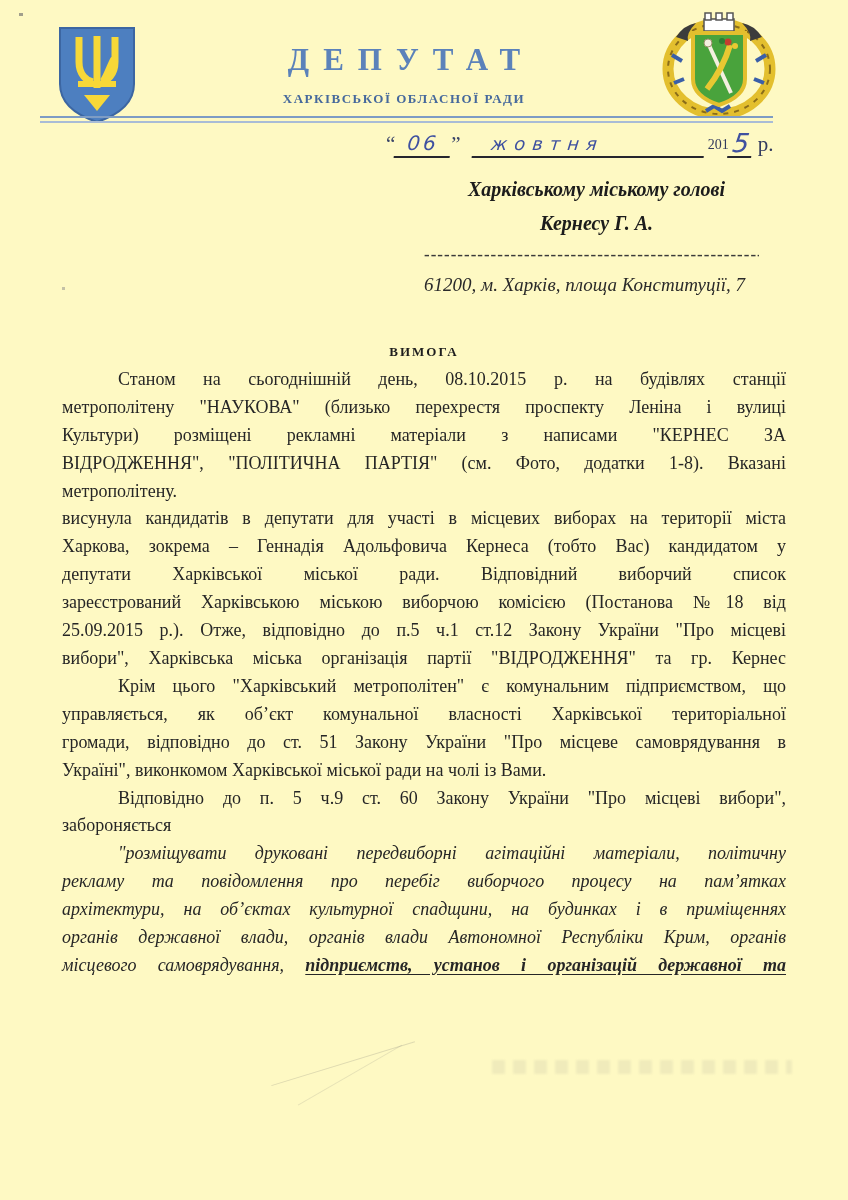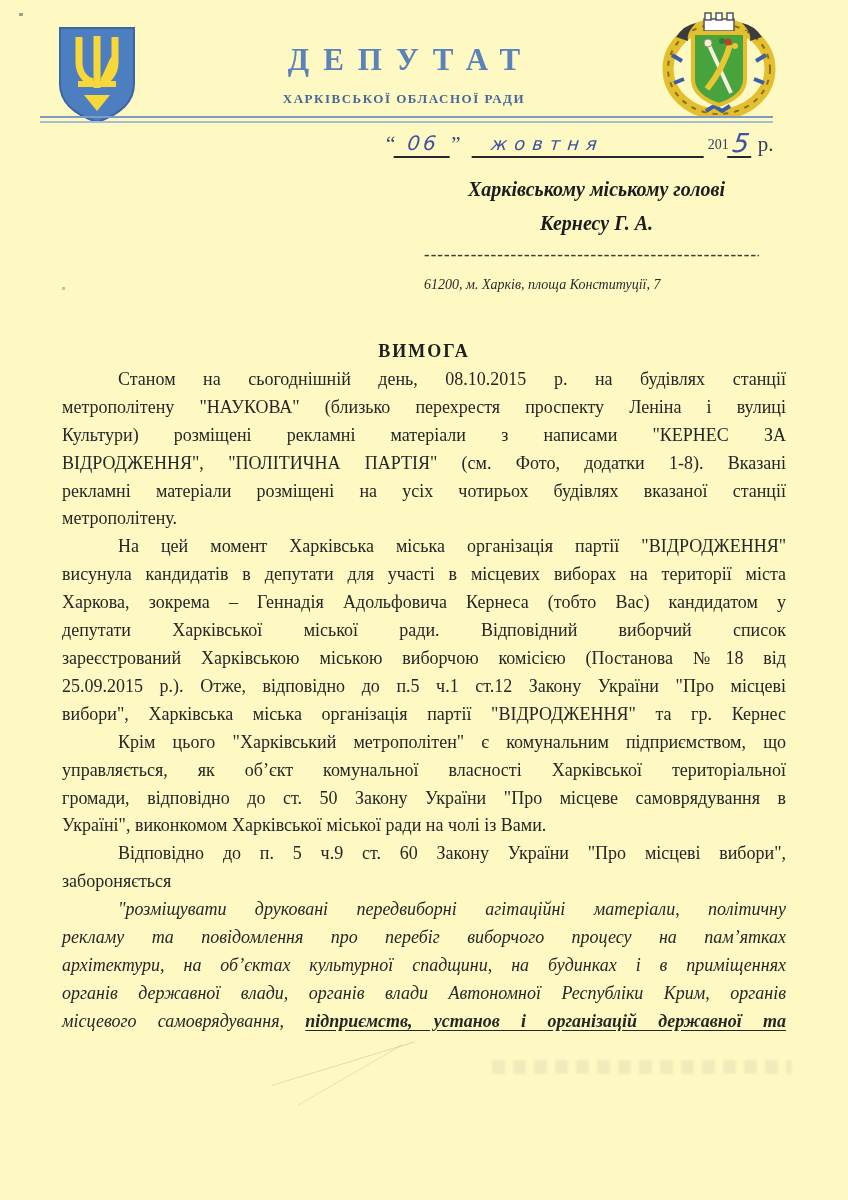--- a/index.html
+++ b/index.html
@@ -46,28 +46,28 @@
     font-size:26px;line-height:26px;transform:skewX(-8deg);
   }
   .d-suffix{font-size:21px;line-height:27px;margin-left:5px;}
   
   .recipient{position:absolute;left:424px;top:172px;width:345px;color:#1c1c1c;}
   .rec-name{font-size:20px;font-weight:bold;font-style:italic;line-height:34px;text-align:center;}
   .rec-dashes{
     width:335px;overflow:hidden;white-space:nowrap;font-size:17px;font-weight:bold;
     color:#3a3a3a;line-height:30px;letter-spacing:1px;
   }
-  .rec-addr{font-size:14px;font-style:italic;line-height:30px;color:#2a2a2a;}
+  .rec-addr{font-size:19px;font-style:italic;line-height:30px;color:#2a2a2a;}
   
   .docbody{
     position:absolute;left:62px;top:338px;width:724px;
     font-size:18px;color:#262626;
   }
   .doc-title{
-    font-weight:bold;text-align:center;letter-spacing:2px;font-size:18px;
+    font-weight:bold;text-align:center;letter-spacing:2px;font-size:13px;
     line-height:27.9px;color:#1e1e1e;
   }
   .line{
     text-align:justify;text-align-last:justify;line-height:27.9px;
     white-space:nowrap;
   }
   .line.last{text-align-last:left;}
   .indent{padding-left:56px;}
   .it{font-style:italic;}
   .bu{font-weight:bold;text-decoration:underline;text-underline-offset:3px;}
@@ -167,34 +167,32 @@
     <div class="rec-addr">61200, м. Харків, площа Конституції, 7</div>
   </div>
 
   <div class="docbody">
     <div class="doc-title">ВИМОГА</div>
 
     <div class="line indent">Станом на сьогоднішній день, 08.10.2015 р. на будівлях станції</div>
     <div class="line">метрополітену "НАУКОВА" (близько перехрестя проспекту Леніна і вулиці</div>
     <div class="line">Культури) розміщені рекламні матеріали з написами "КЕРНЕС ЗА</div>
     <div class="line">ВІДРОДЖЕННЯ", "ПОЛІТИЧНА ПАРТІЯ" (см. Фото, додатки 1-8). Вказані</div>
-    <div class="line">рекламні матеріали розміщені на усіх чотирьох будівлях вказаної станції</div>
     <div class="line last">метрополітену.</div>
 
-    <div class="line indent">На цей момент Харківська міська організація партії "ВІДРОДЖЕННЯ"</div>
     <div class="line">висунула кандидатів в депутати для участі в місцевих виборах на території міста</div>
     <div class="line">Харкова, зокрема – Геннадія Адольфовича Кернеса (тобто Вас) кандидатом у</div>
     <div class="line">депутати Харківської міської ради. Відповідний виборчий список</div>
     <div class="line">зареєстрований Харківською міською виборчою комісією (Постанова №18 від</div>
     <div class="line">25.09.2015 р.). Отже, відповідно до п.5 ч.1 ст.12 Закону України "Про місцеві</div>
     <div class="line">вибори", Харківська міська організація партії "ВІДРОДЖЕННЯ" та гр. Кернес</div>
 
     <div class="line indent">Крім цього "Харківський метрополітен" є комунальним підприємством, що</div>
     <div class="line">управляється, як об’єкт комунальної власності Харківської територіальної</div>
-    <div class="line">громади, відповідно до ст. 50 Закону України "Про місцеве самоврядування в</div>
+    <div class="line">громади, відповідно до ст. 51 Закону України "Про місцеве самоврядування в</div>
     <div class="line last">Україні", виконкомом Харківської міської ради на чолі із Вами.</div>
 
     <div class="line indent">Відповідно до п. 5 ч.9 ст. 60 Закону України "Про місцеві вибори",</div>
     <div class="line last">забороняється</div>
 
     <div class="line it indent">"розміщувати друковані передвиборні агітаційні матеріали, політичну</div>
     <div class="line it">рекламу та повідомлення про перебіг виборчого процесу на пам’ятках</div>
     <div class="line it">архітектури, на об’єктах культурної спадщини, на будинках і в приміщеннях</div>
     <div class="line it">органів державної влади, органів влади Автономної Республіки Крим, органів</div>
     <div class="line it"><span>місцевого самоврядування, </span><span class="bu">підприємств, установ і організацій державної та</span></div>

